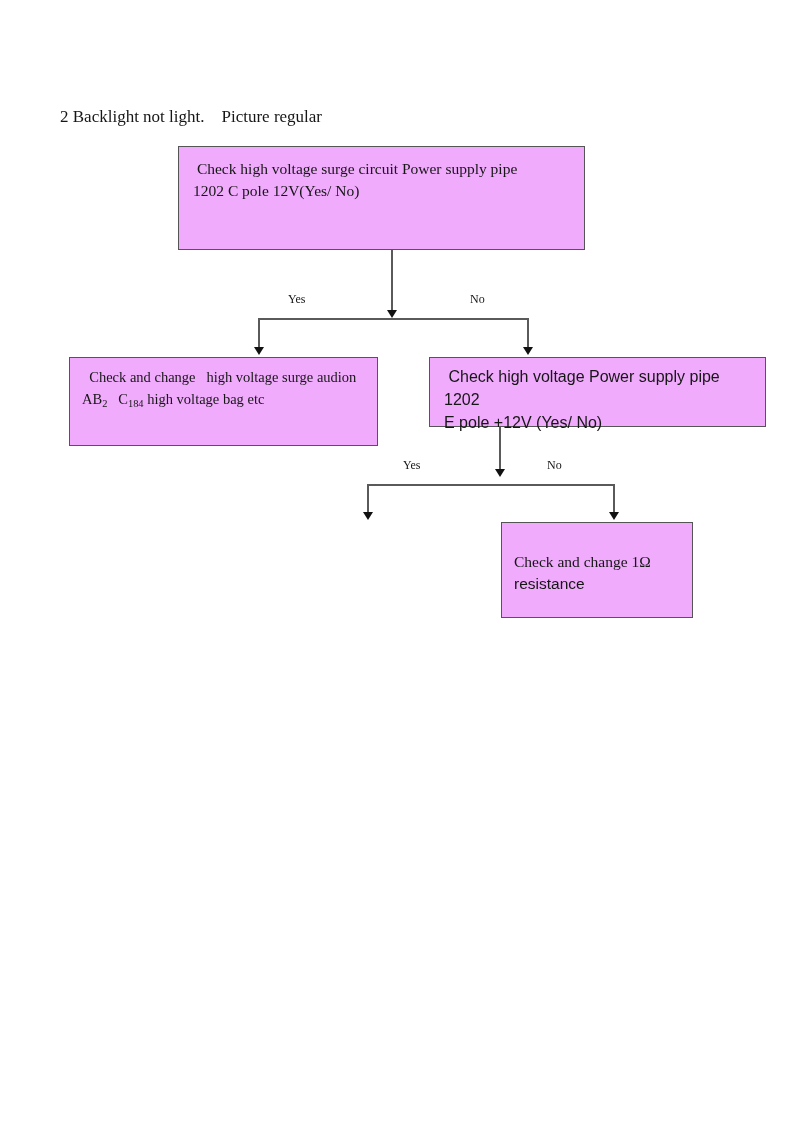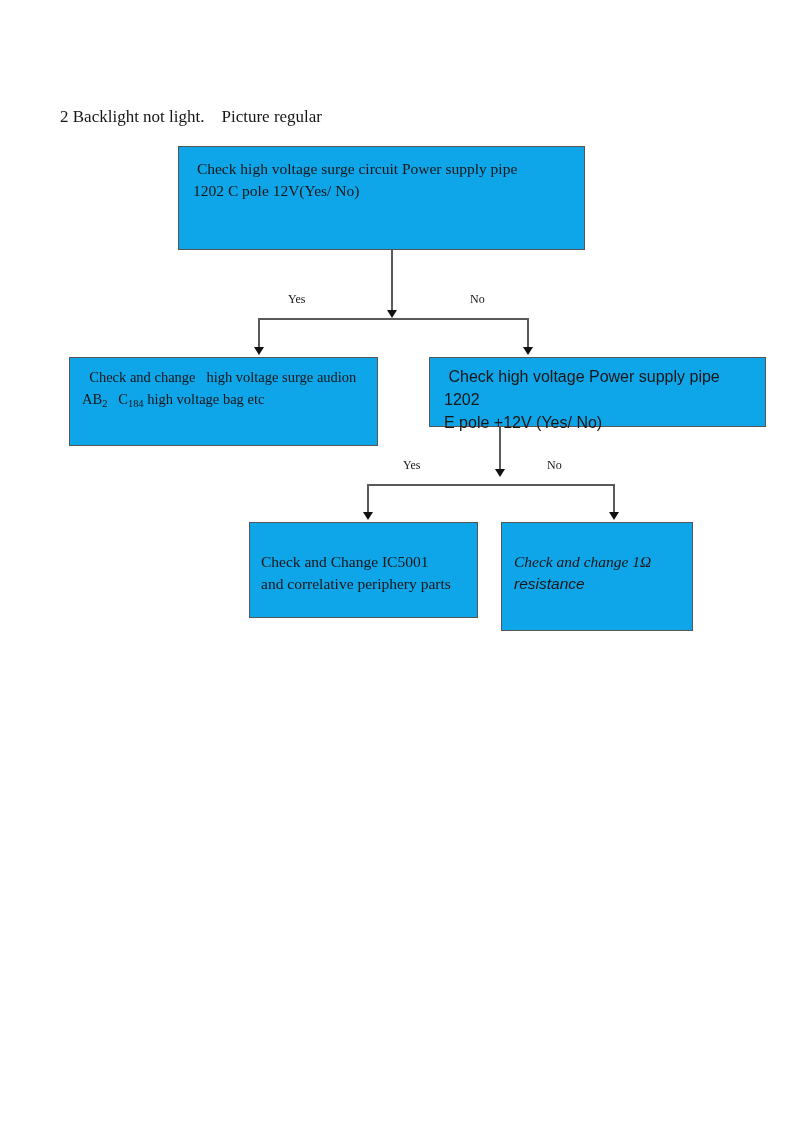--- a/index.html
+++ b/index.html
@@ -27,21 +27,21 @@
     top: 106px;
     font-size: 17px;
     line-height: 22px;
     white-space: pre;
     color: #161616;
   }
   .node {
     position: absolute;
     box-sizing: border-box;
     border: 1.4px solid #555555;
-    background: #0ea5e9;
+    background: #f0abfc;
   }
   .node-text {
     position: absolute;
     left: 0;
     top: 0;
     width: 100%;
     padding: 8px 10px 0 10px;
     box-sizing: border-box;
     font-size: 15.5px;
     line-height: 22px;
@@ -57,21 +57,21 @@
 
   #node-yes1      { left: 69px;  top: 357px;  width: 309px; height: 89px; }
   #node-yes1 .node-text { padding-top: 8px; padding-left: 12px; font-size: 14.5px; }
 
   #node-no1       { left: 429px; top: 357px;  width: 337px; height: 70px; }
   #node-no1 .node-text { padding-top: 7px; padding-left: 14px; font-size: 16px; line-height: 23px; }
 
   #node-yes2      { left: 249px; top: 522px;  width: 229px; height: 96px; }
   #node-yes2 .node-text { padding-top: 28px; padding-left: 11px; }
 
-  #node-no2       { left: 501px; top: 522px;  width: 192px; height: 109px; font-style: italic; }
+  #node-no2       { left: 501px; top: 522px;  width: 192px; height: 96px; }
   #node-no2 .node-text { padding-top: 28px; padding-left: 12px; }
 
   
   .vline {
     position: absolute;
     width: 2px;
     background: #5a5a5a;
   }
   .hline {
     position: absolute;
@@ -135,23 +135,19 @@
 
   <div class="hline" style="left:367px; top:484px; width:247px;"></div>
   <div class="vline" style="left:367px; top:484px; height:30px;"></div>
   <div class="arrow-down" style="left:363px; top:512px;"></div>
   <div class="vline" style="left:613px; top:484px; height:30px;"></div>
   <div class="arrow-down" style="left:609px; top:512px;"></div>
 
   <div class="branch-label" style="left:403px; top:456px;">Yes</div>
   <div class="branch-label" style="left:547px; top:456px;">No</div>
 
-  <div class="node" id="node-yes2">
-    <div class="node-text serif"><span>Check and Change IC5001</span>
-<span>and correlative periphery parts</span></div>
-  </div>
 
   <div class="node" id="node-no2">
     <div class="node-text serif"><span>Check and change 1Ω</span>
 <span class="sans">resistance</span></div>
   </div>
 
 </div>
 
 </body></html>

